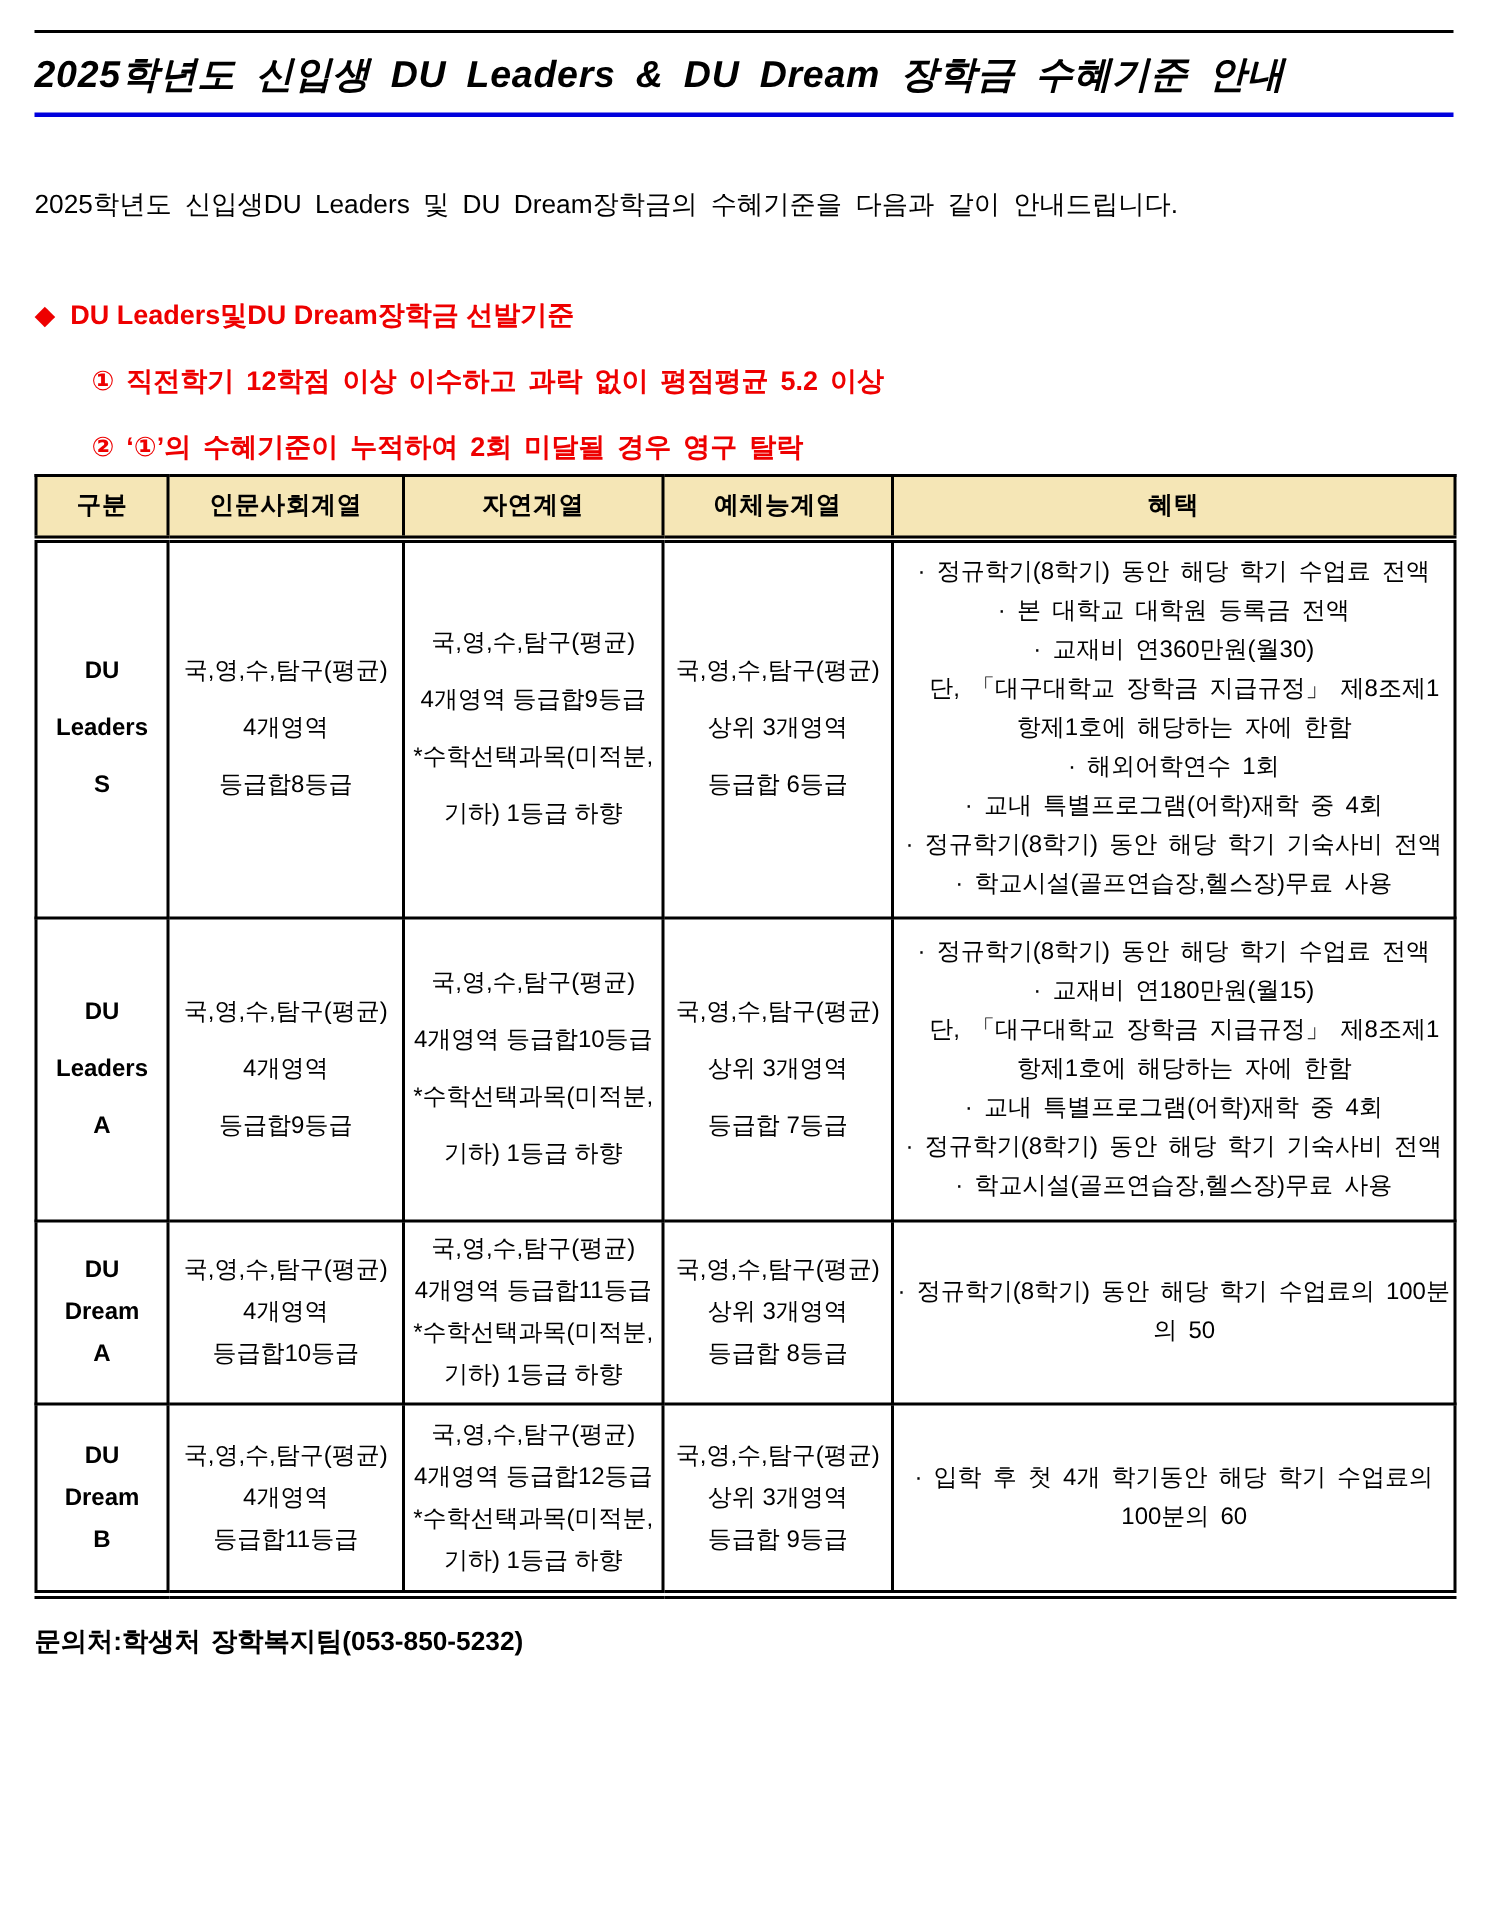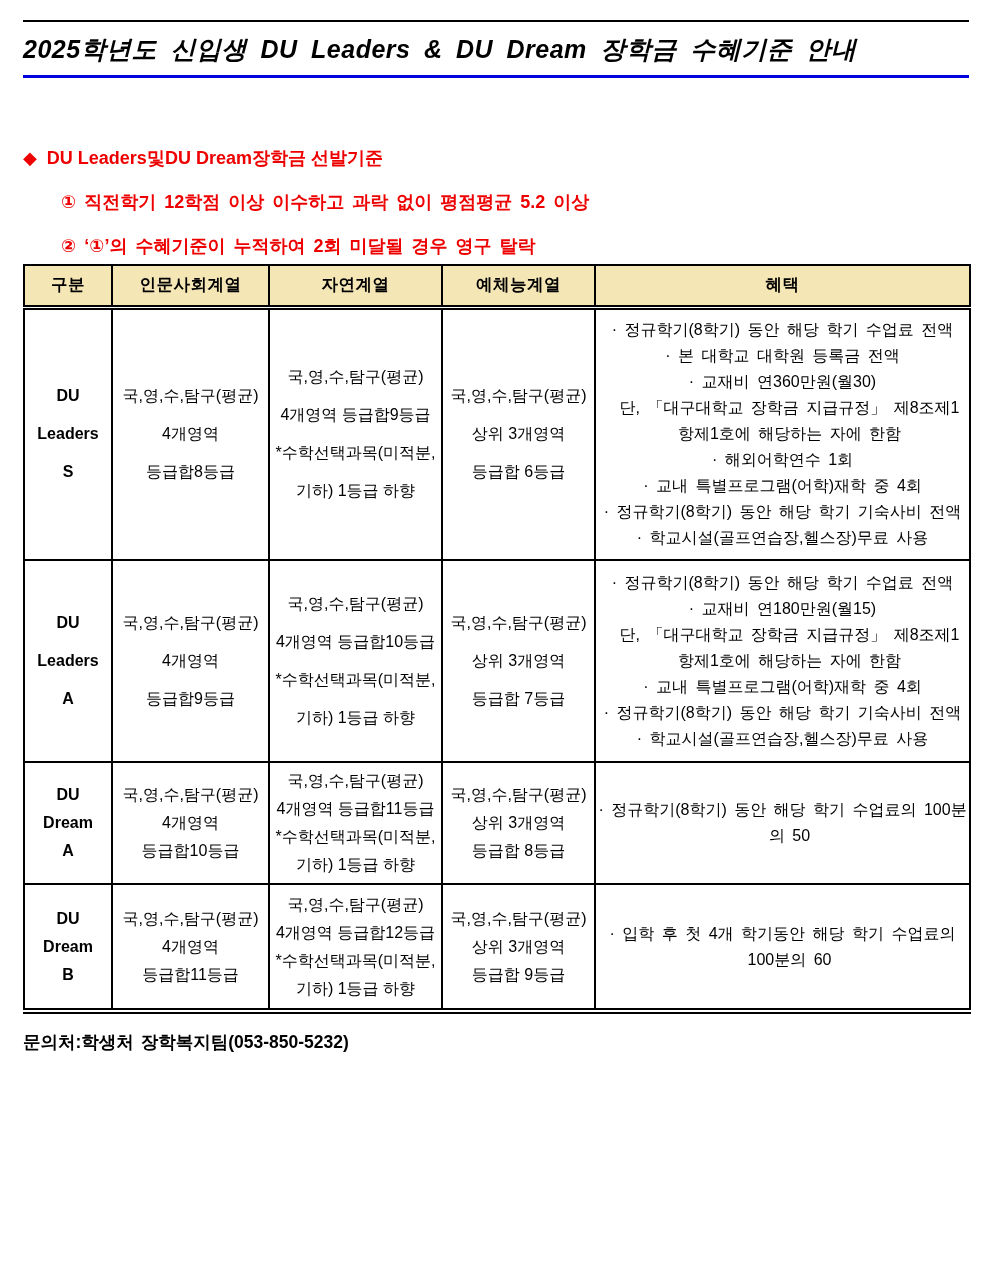--- a/index.html
+++ b/index.html
@@ -12,21 +12,21 @@
 
   .top-rule{border:none;border-top:2px solid #000;margin:20px 0 0 0;}
   .doc-title{
     text-align:left;font-size:25px;font-weight:bold;
     letter-spacing:0.5px;word-spacing:6px;margin:11px 0 9px 0;font-style:italic;
   }
   .blue-rule{border:none;border-top:3px solid #0000dd;margin:0;}
 
   .intro{margin:46px 0 0 0;font-size:17.5px;font-weight:500;word-spacing:4px;}
 
-  .criteria{margin-top:68px;color:#ee0000;font-weight:bold;font-size:18px;}
+  .criteria{margin-top:50px;color:#ee0000;font-weight:bold;font-size:18px;}
   .criteria-heading .bullet{margin-right:10px;}
   .criteria-item{margin:20px 0 0 38px;word-spacing:3px;}
 
   .notice{
     margin:48px 0 0 0;font-size:18px;font-weight:bold;line-height:44px;
     padding-left:26px;text-indent:-26px;word-spacing:3px;
   }
   .notice .bullet{margin-right:8px;color:#000;}
   .notice .red{color:#ee0000;}
 
@@ -59,20 +59,21 @@
 </style>
 </head>
 <body>
 
 <div class="page">
 
   <hr class="top-rule">
   <div class="doc-title">2025학년도 신입생 DU Leaders &amp; DU Dream 장학금 수혜기준 안내</div>
   <hr class="blue-rule">
 
+  <p class="intro">2025학년도 신입생DU Leaders 및 DU Dream장학금의 수혜기준을 다음과 같이 안내드립니다.</p>
 
   <div class="criteria">
     <div class="criteria-heading">
       <span class="bullet">◆</span><span>DU Leaders및DU Dream장학금 선발기준</span>
     </div>
     <div>
         <div class="criteria-item">① 직전학기 12학점 이상 이수하고 과락 없이 평점평균 5.2 이상</div>
         <div class="criteria-item">② ‘①’의 수혜기준이 누적하여 2회 미달될 경우 영구 탈락</div>
       </div>
   </div>

